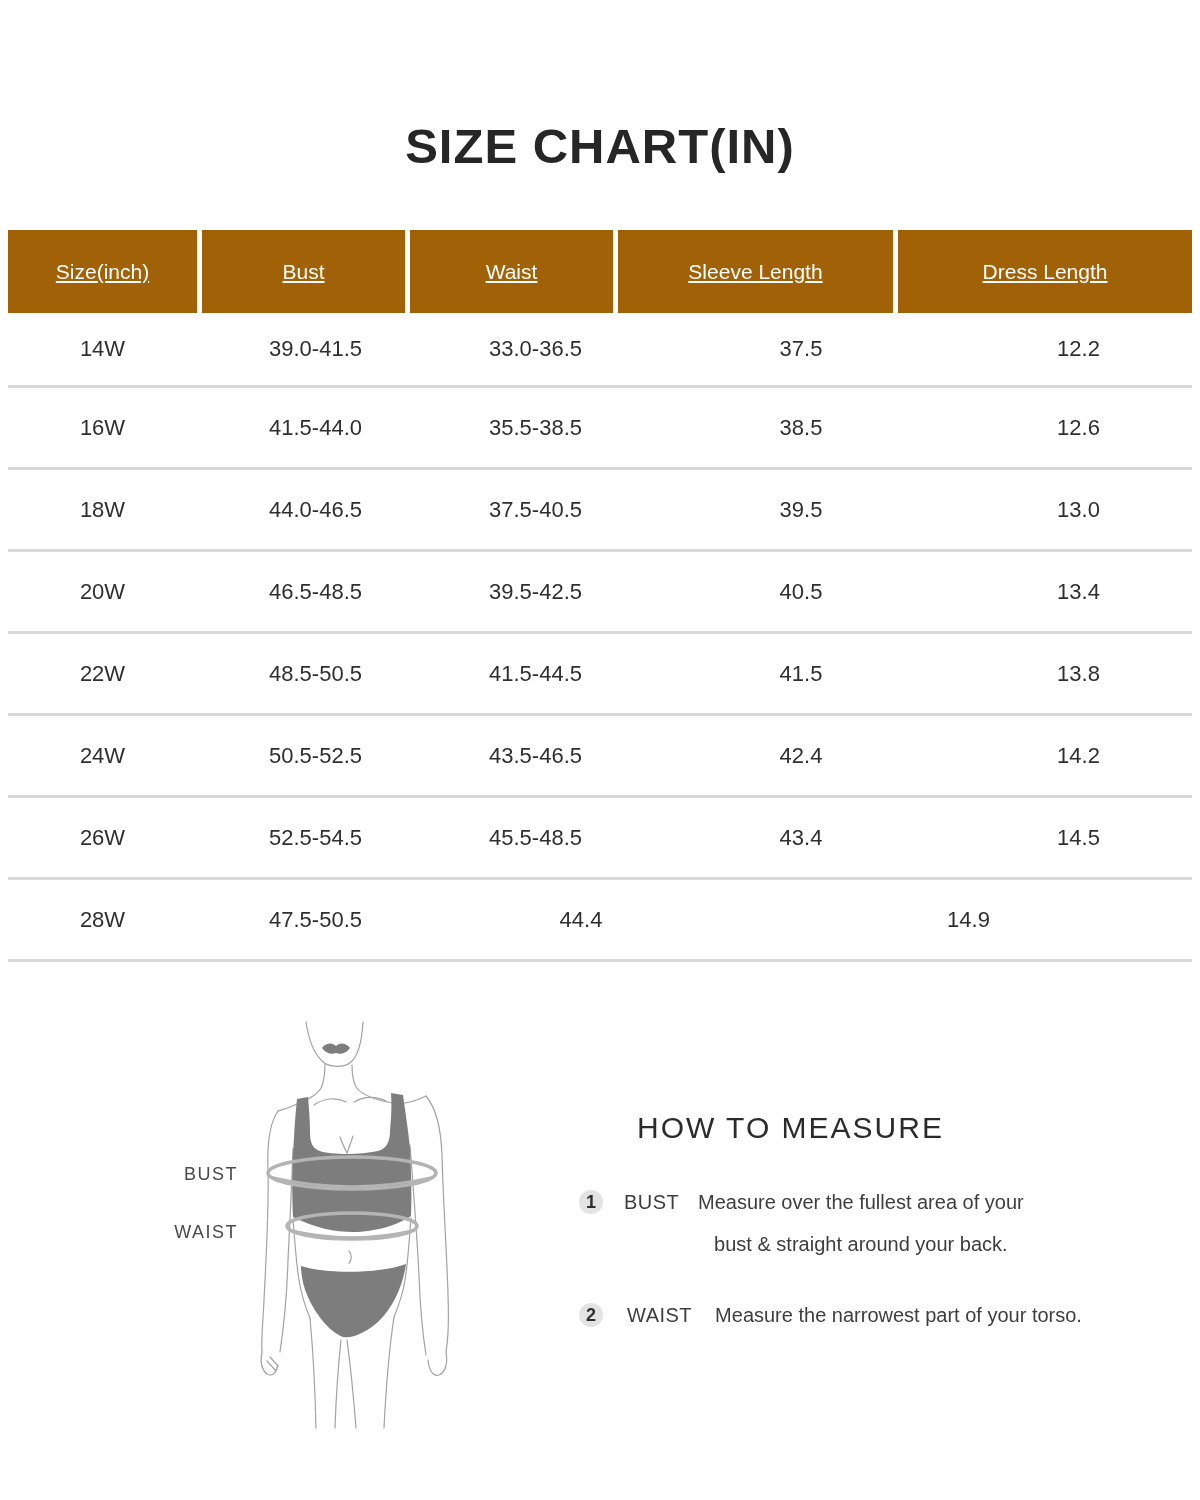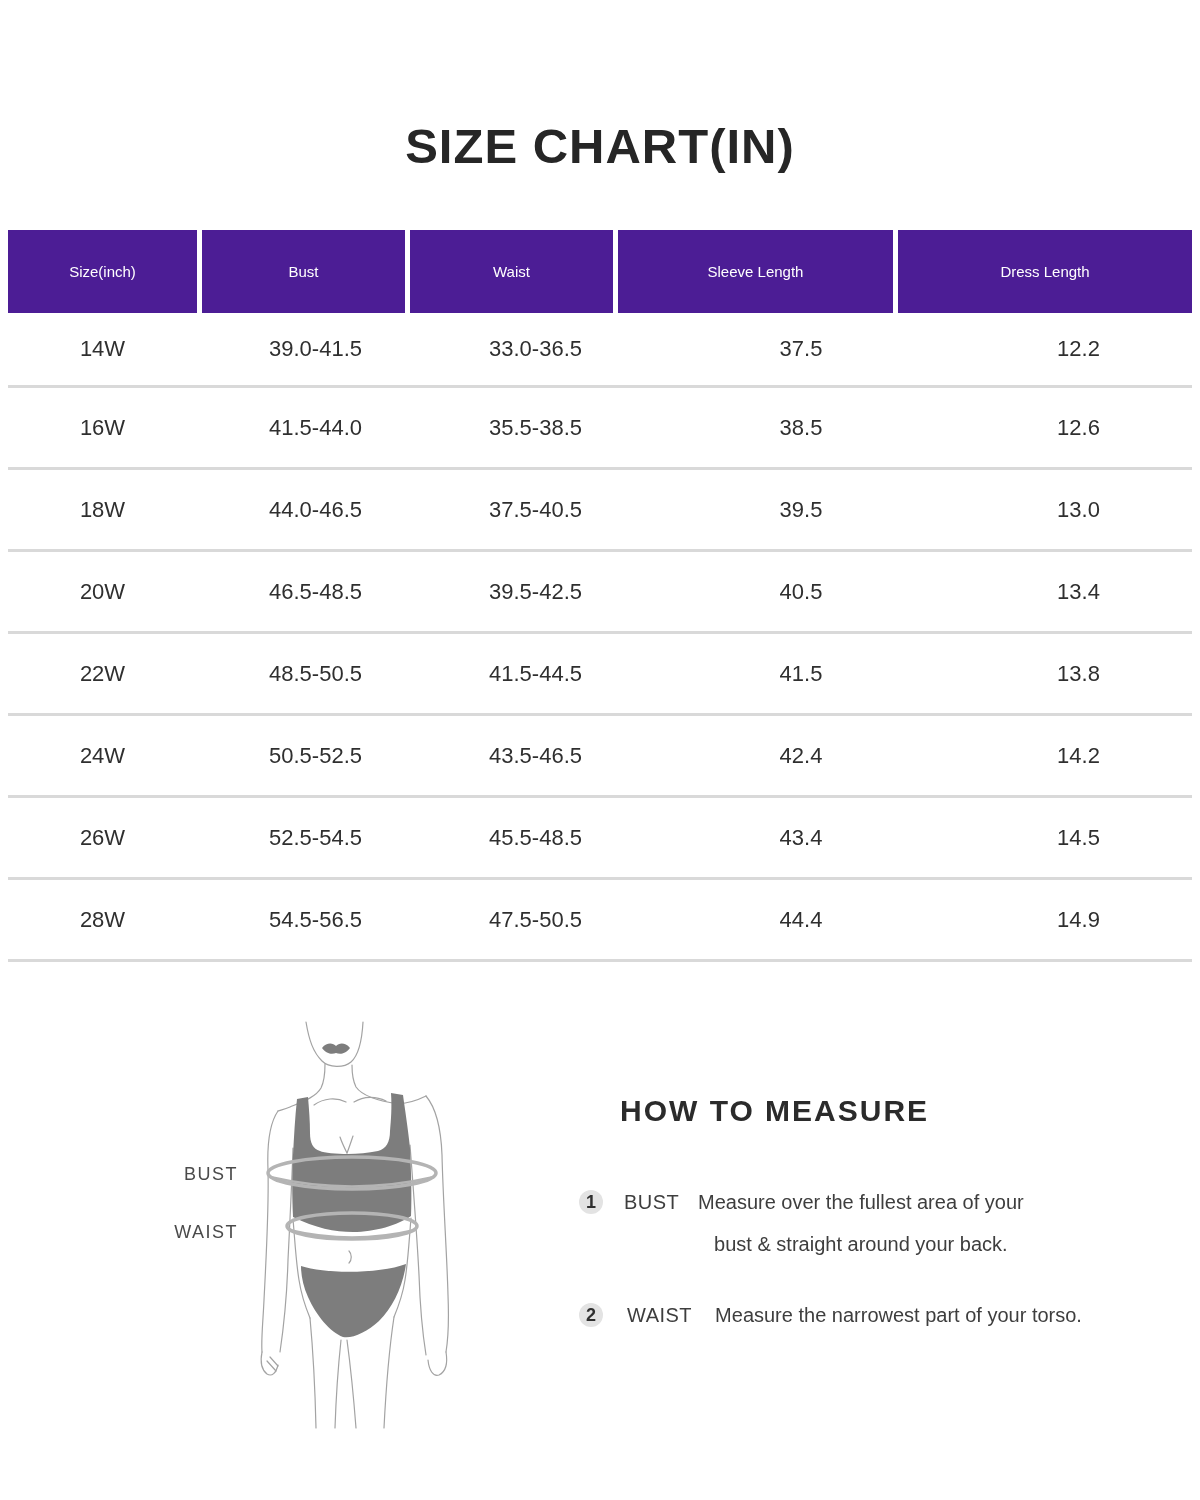--- a/index.html
+++ b/index.html
@@ -14,42 +14,43 @@
   .page-title{
     position:absolute;top:124px;left:0;width:100%;
     text-align:center;
     font-size:49px;line-height:44px;font-weight:600;
     letter-spacing:1px;color:#262626;margin:0;
   }
   
   .size-table{position:absolute;top:230px;left:8px;width:1184px;}
   .t-head{display:flex;gap:5px;height:83px;}
   .t-head .cell{
-    background:#4c1d95;color:#ffffff;
+    background:#a16207;color:#ffffff;
     display:flex;align-items:center;justify-content:center;
-    font-size:15px;
+    font-size:21px;
+    text-decoration:underline;
   }
   .t-row{
     display:flex;gap:17px;height:79px;
     border-bottom:3px solid #d9d9d9;
   }
   .t-row.row-first{height:72px;}
   .t-row .cell{
     display:flex;align-items:center;justify-content:center;
     font-size:22px;color:#2f2f2f;
   }
   .col-1{flex:0 0 189px;}
   .col-2{flex:0 0 203px;}
   .col-3{flex:0 0 203px;}
   .col-4{flex:0 0 294px;}
   .col-5{flex:1 1 auto;}
   
   .guide-heading{
-    position:absolute;left:620px;top:1094px;margin:0;
-    font-size:30px;line-height:34px;font-weight:700;
+    position:absolute;left:620px;top:1094px;margin:17px;
+    font-size:30px;line-height:34px;font-weight:400;
     letter-spacing:2px;color:#2b2b2b;
   }
   .fig-label{
     position:absolute;width:100px;text-align:right;
     font-size:18px;letter-spacing:1.5px;color:#4a4a4a;
   }
   .fig-label.bust{left:138px;top:1164px;}
   .fig-label.waist{left:138px;top:1222px;}
   .figure-svg{position:absolute;left:240px;top:1010px;}
   .step{position:absolute;display:flex;align-items:flex-start;}
@@ -131,21 +132,20 @@
     </div>
     <div class="t-row">
       <div class="cell col-1">26W</div>
       <div class="cell col-2">52.5-54.5</div>
       <div class="cell col-3">45.5-48.5</div>
       <div class="cell col-4">43.4</div>
       <div class="cell col-5">14.5</div>
     </div>
     <div class="t-row">
       <div class="cell col-1">28W</div>
-      <div class="cell col-2">54.5-56.5</div>
       <div class="cell col-3">47.5-50.5</div>
       <div class="cell col-4">44.4</div>
       <div class="cell col-5">14.9</div>
     </div>
   </div>
 
   <svg class="figure-svg" width="230" height="430" viewBox="0 0 230 430" fill="none" stroke-linecap="round" stroke-linejoin="round">
     <g stroke="#a3a3a3" stroke-width="1.2" fill="none">
 
       <path d="M66,12 C69,30 73,42 82,51 C89,58 104,58 111,52 C119,45 122,30 123,12"></path>

